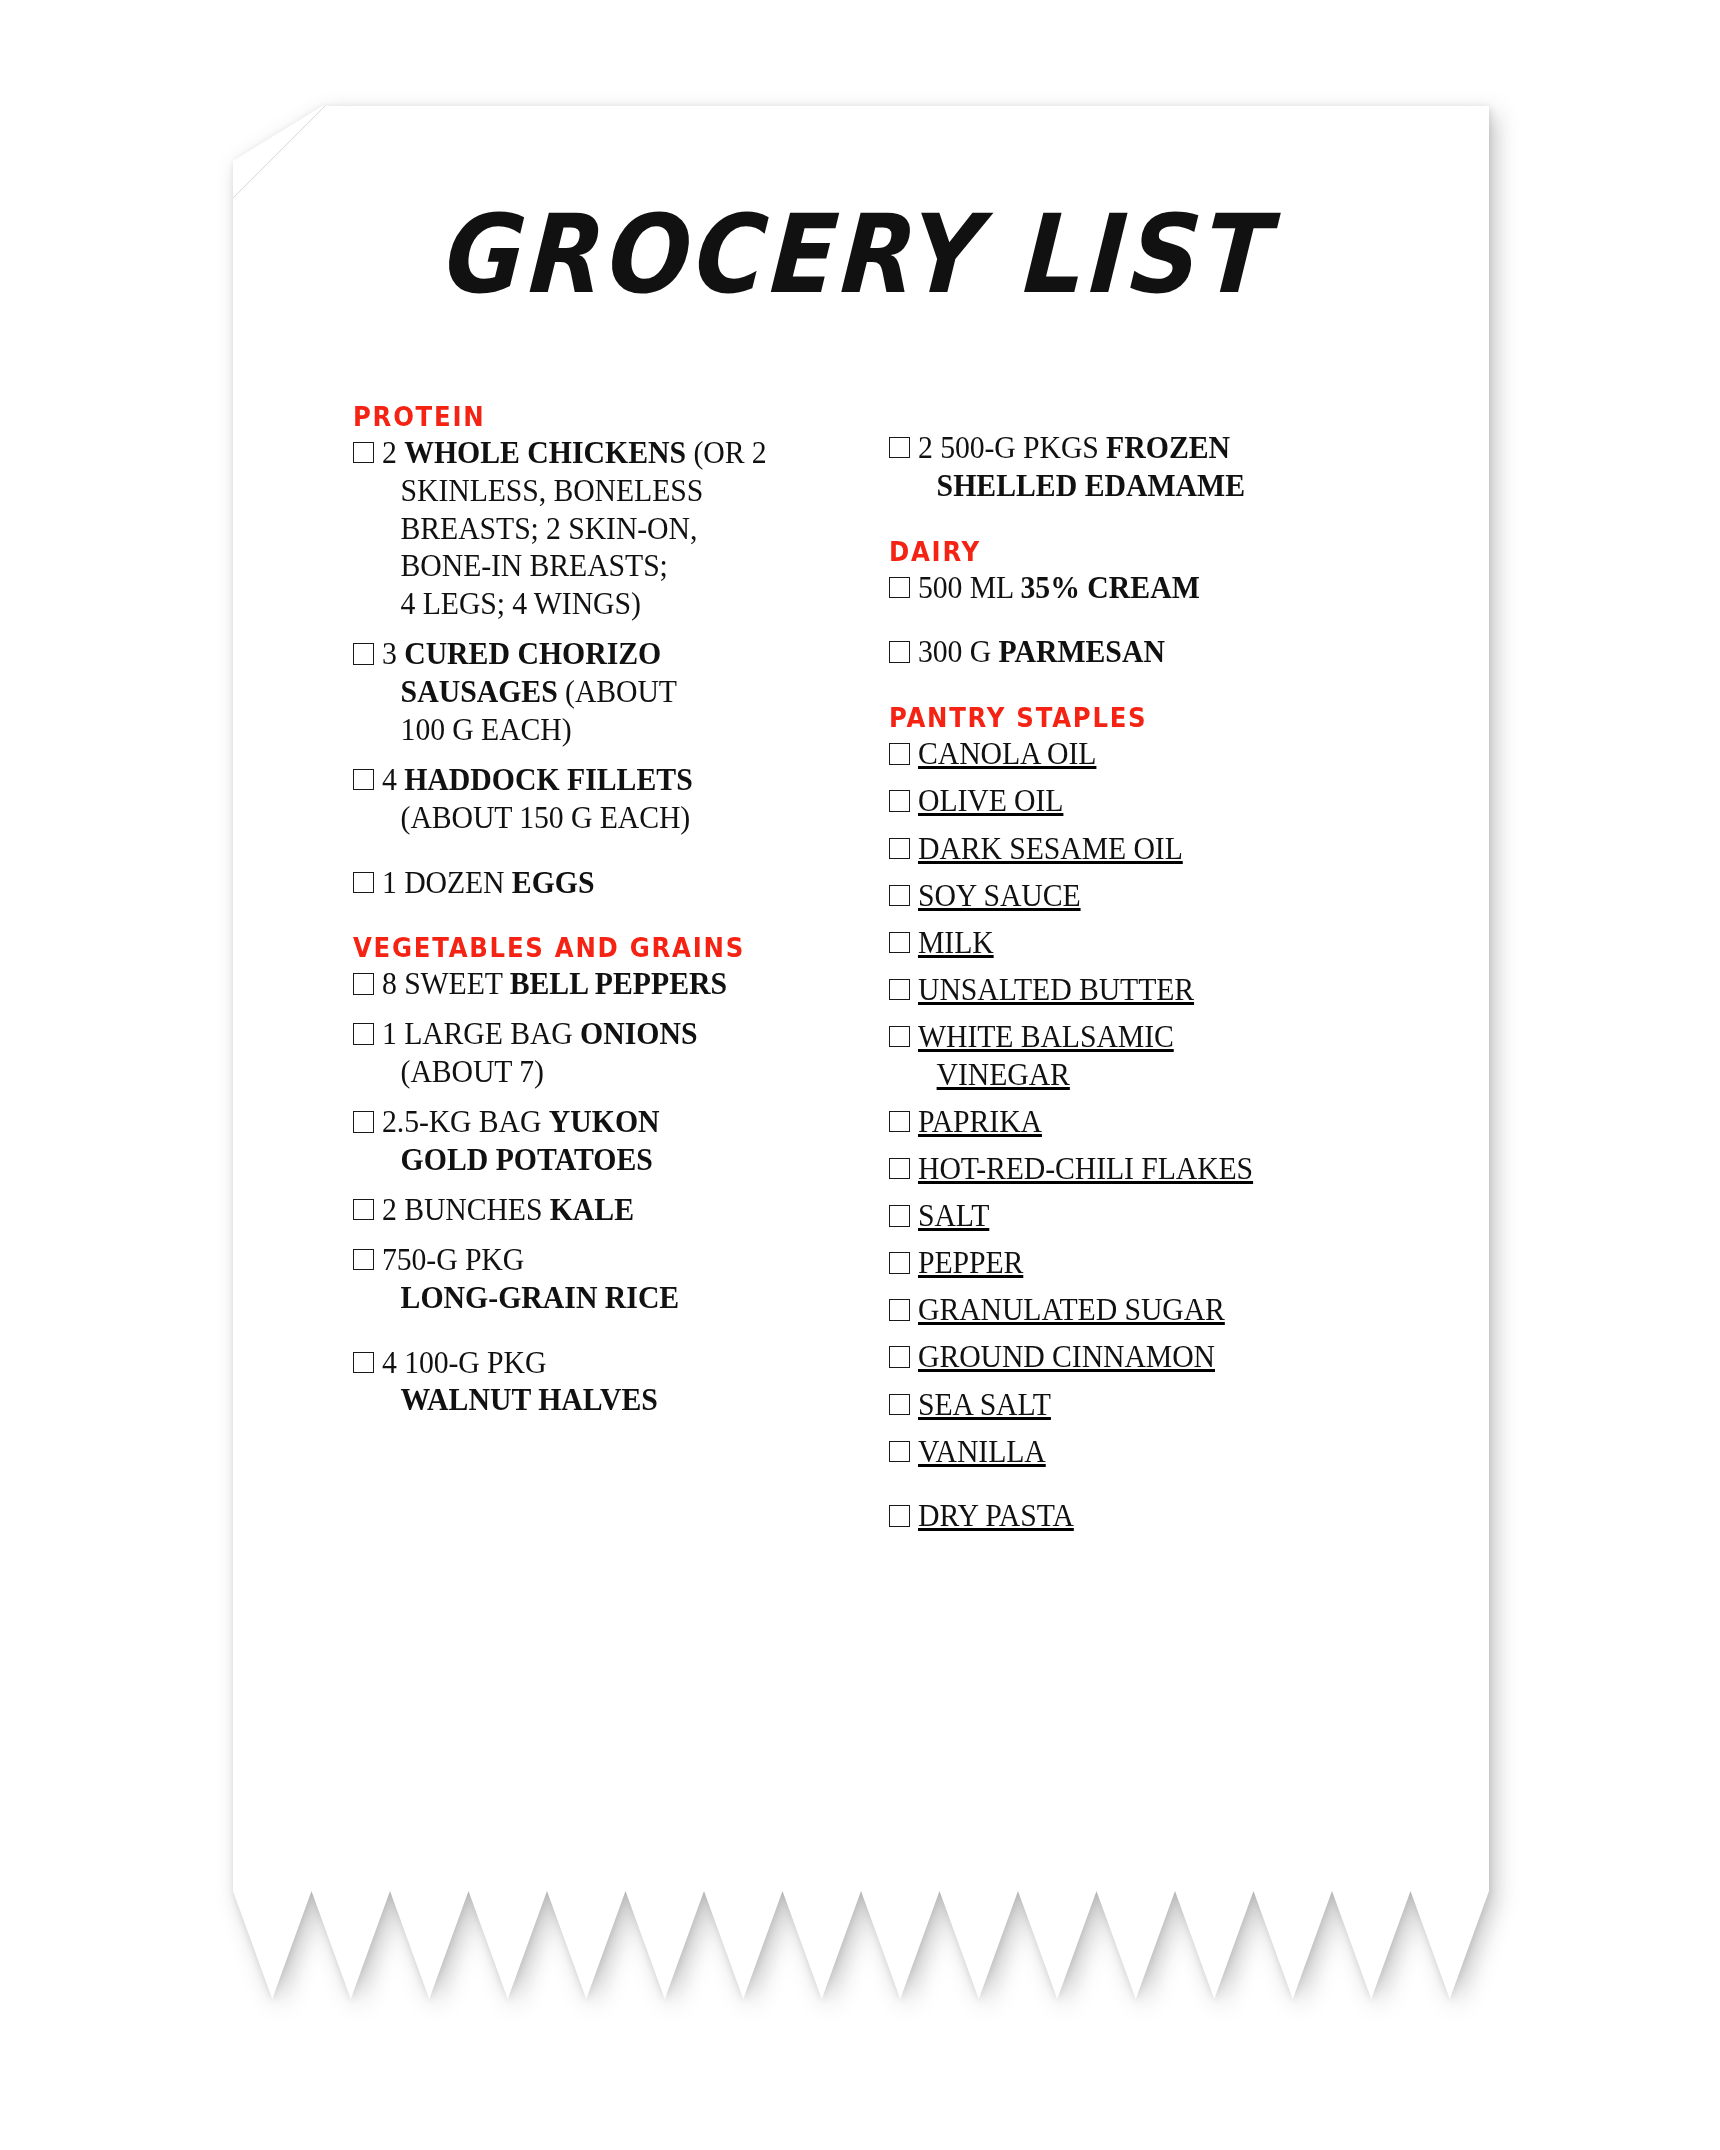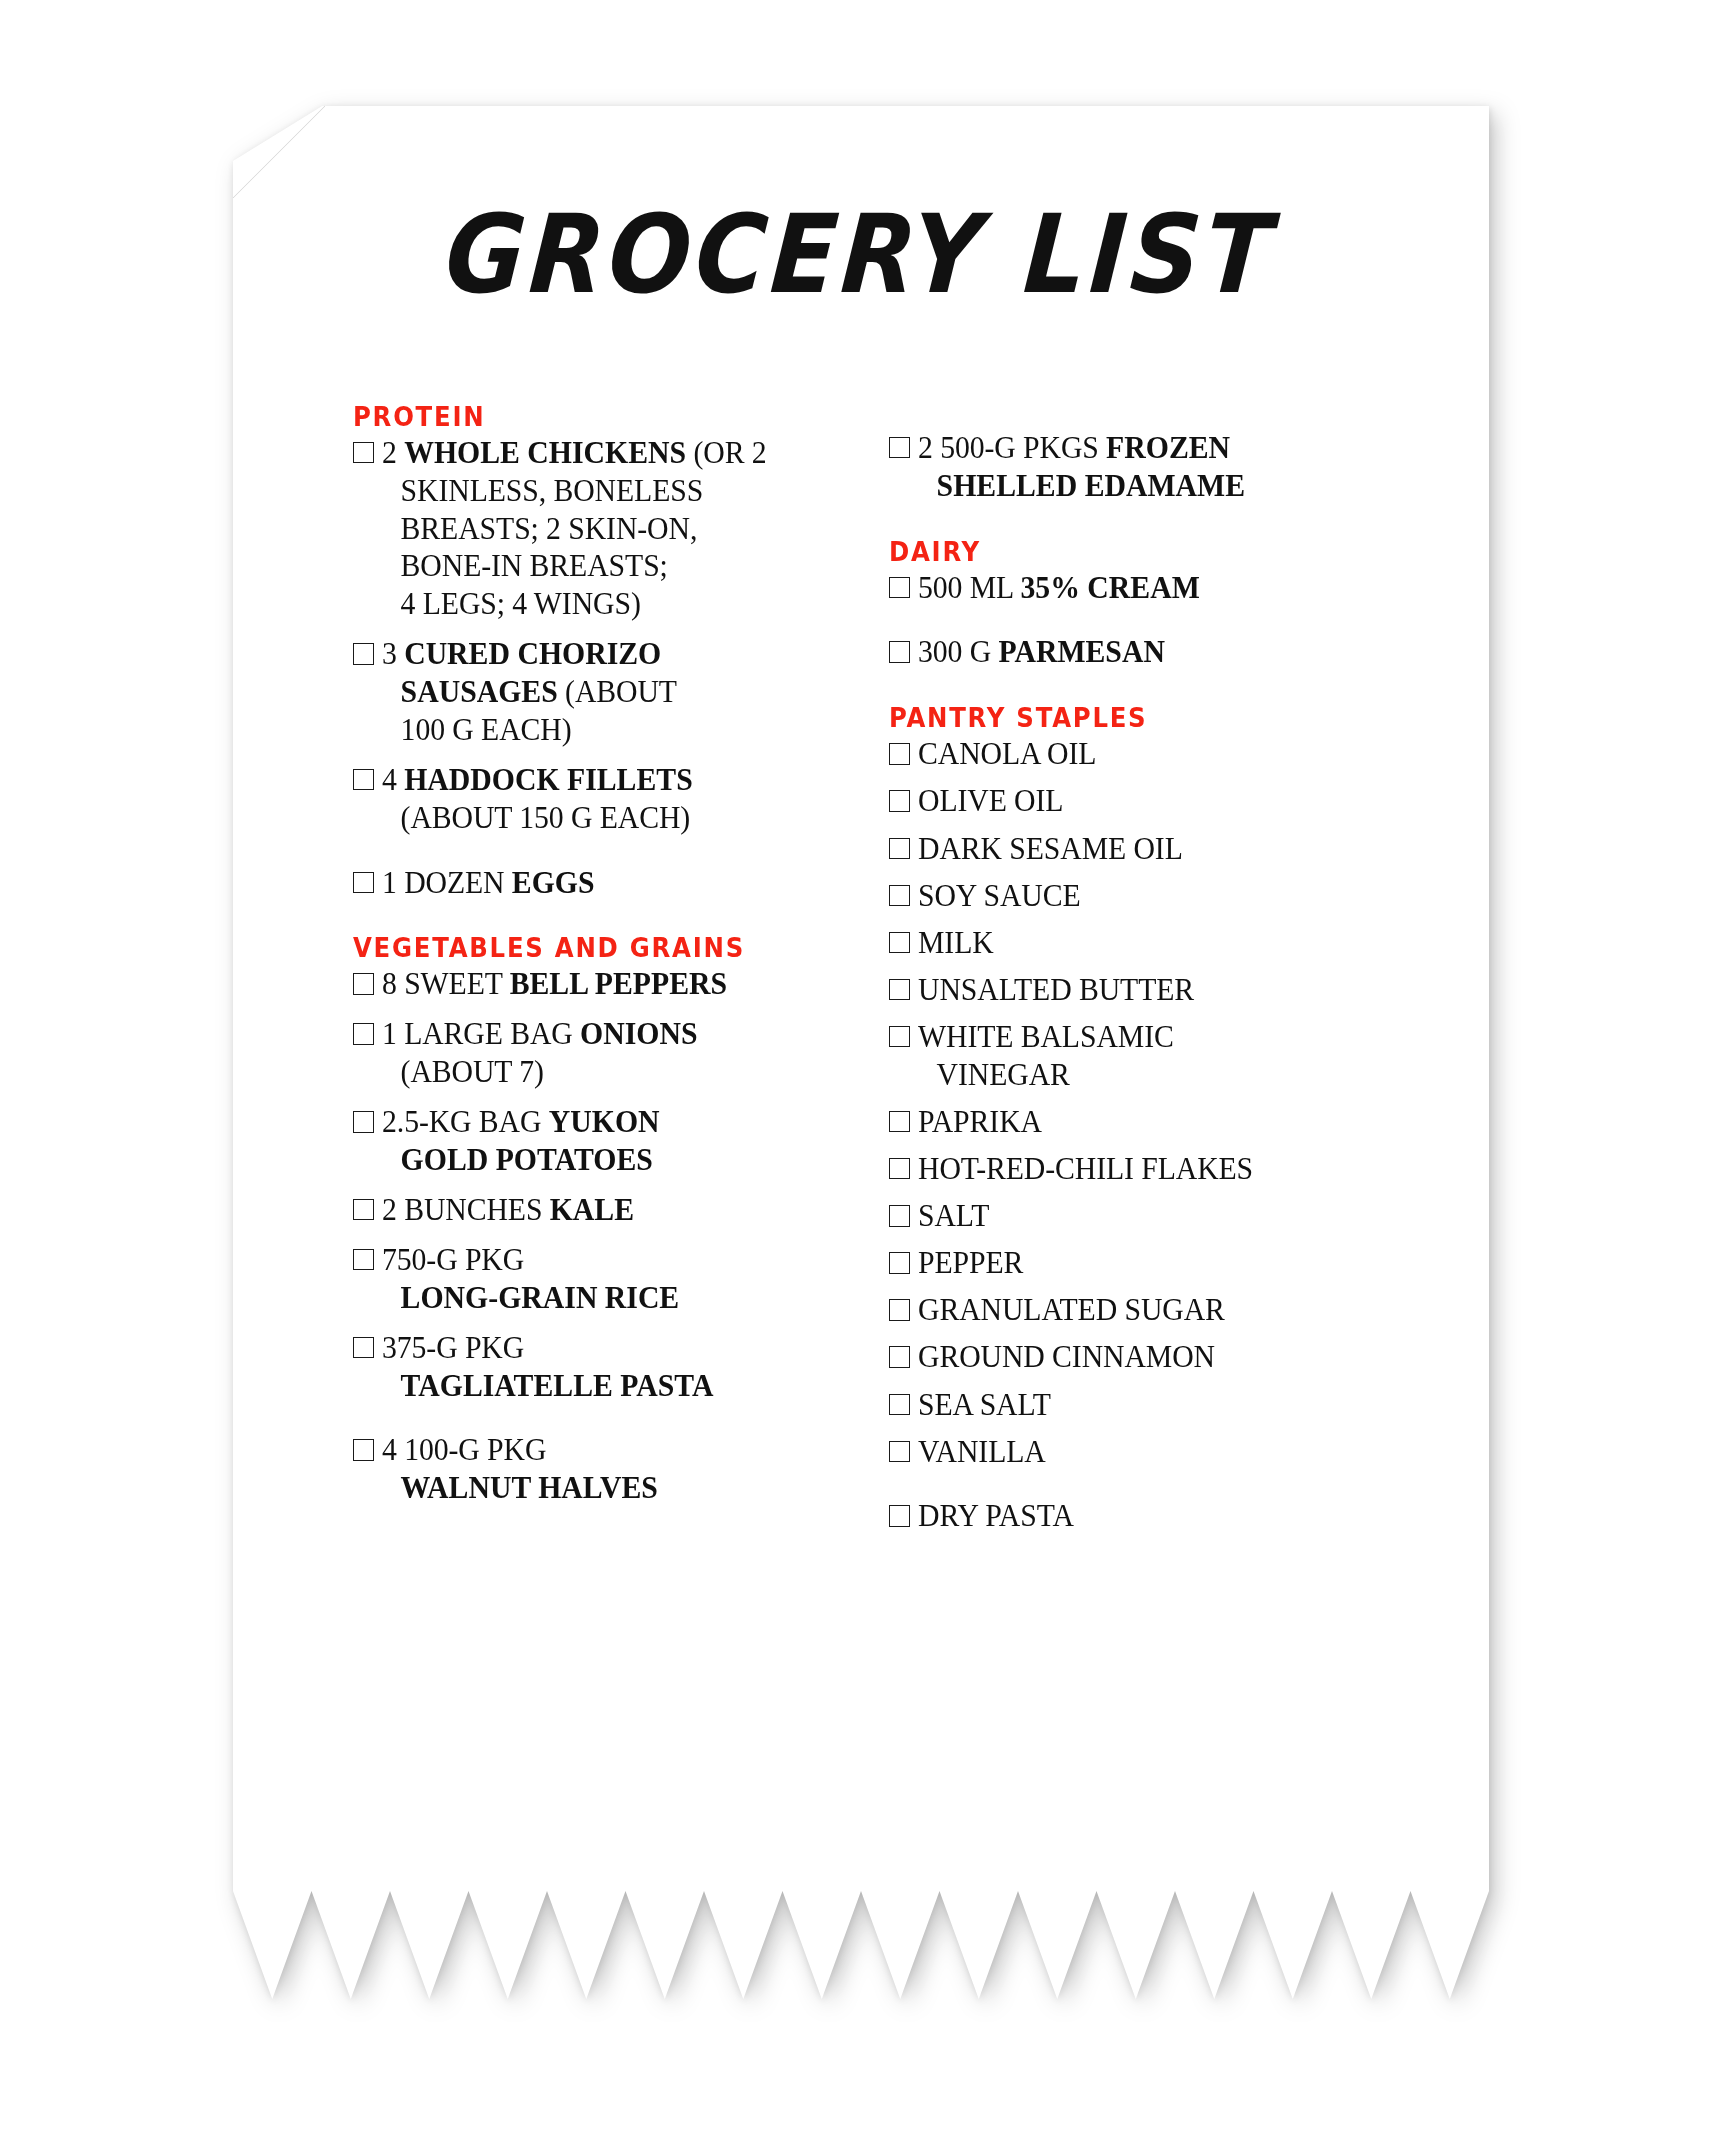--- a/index.html
+++ b/index.html
@@ -179,21 +179,21 @@
   
   .item-text .wrapline {
     display: block;
     padding-left: 19.4px;
   }
   .item-text .wrapline.flush {
     padding-left: 0;
   }
 
   
-  #col-right .pantry .item { margin-bottom: 9.3px; }
+  #col-right .pantry .item { margin-bottom: 9.3px; text-decoration: underline; }
 </style>
 </head>
 <body>
 
 <div id="paper-wrap">
 
   <div id="paper-shadow">
     <div class="sheet-shape"></div>
   </div>
 
@@ -270,27 +270,20 @@
               <span class="wrapline flush"><span>2 BUNCHES </span><b>KALE</b></span>
             </span>
           </div>
           <div class="item" title="750-G PKG LONG-GRAIN RICE">
             <span class="checkbox"></span>
             <span class="item-text">
               <span class="wrapline flush"><span>750-G PKG</span></span>
               <span class="wrapline"><b>LONG-GRAIN RICE</b></span>
             </span>
           </div>
-          <div class="item" title="375-G PKG TAGLIATELLE PASTA">
-            <span class="checkbox"></span>
-            <span class="item-text">
-              <span class="wrapline flush"><span>375-G PKG</span></span>
-              <span class="wrapline"><b>TAGLIATELLE PASTA</b></span>
-            </span>
-          </div>
           <div class="item" title="4 100-G PKG WALNUT HALVES">
             <span class="checkbox"></span>
             <span class="item-text">
               <span class="wrapline flush"><span>4 100-G PKG</span></span>
               <span class="wrapline"><b>WALNUT HALVES</b></span>
             </span>
           </div>
         </div>
       </div>
     <div class="column" id="col-right">

